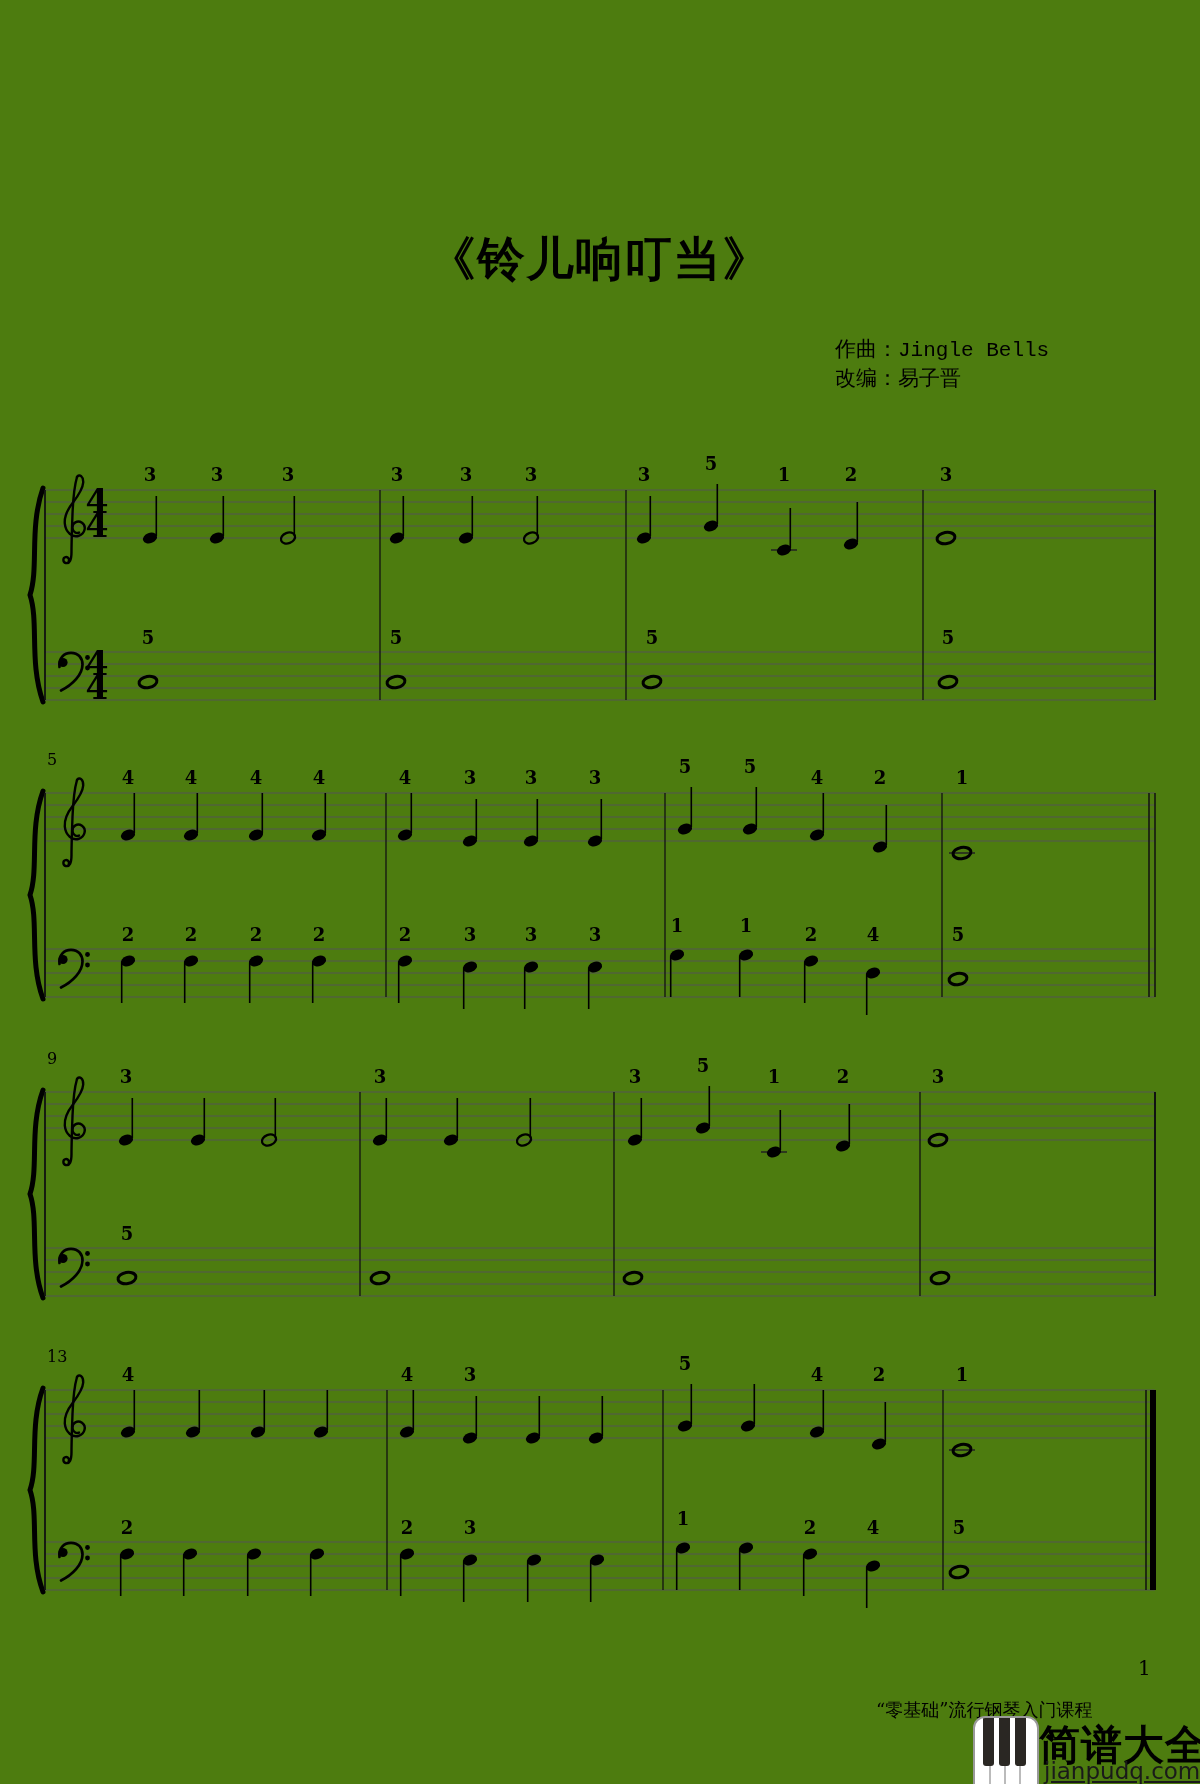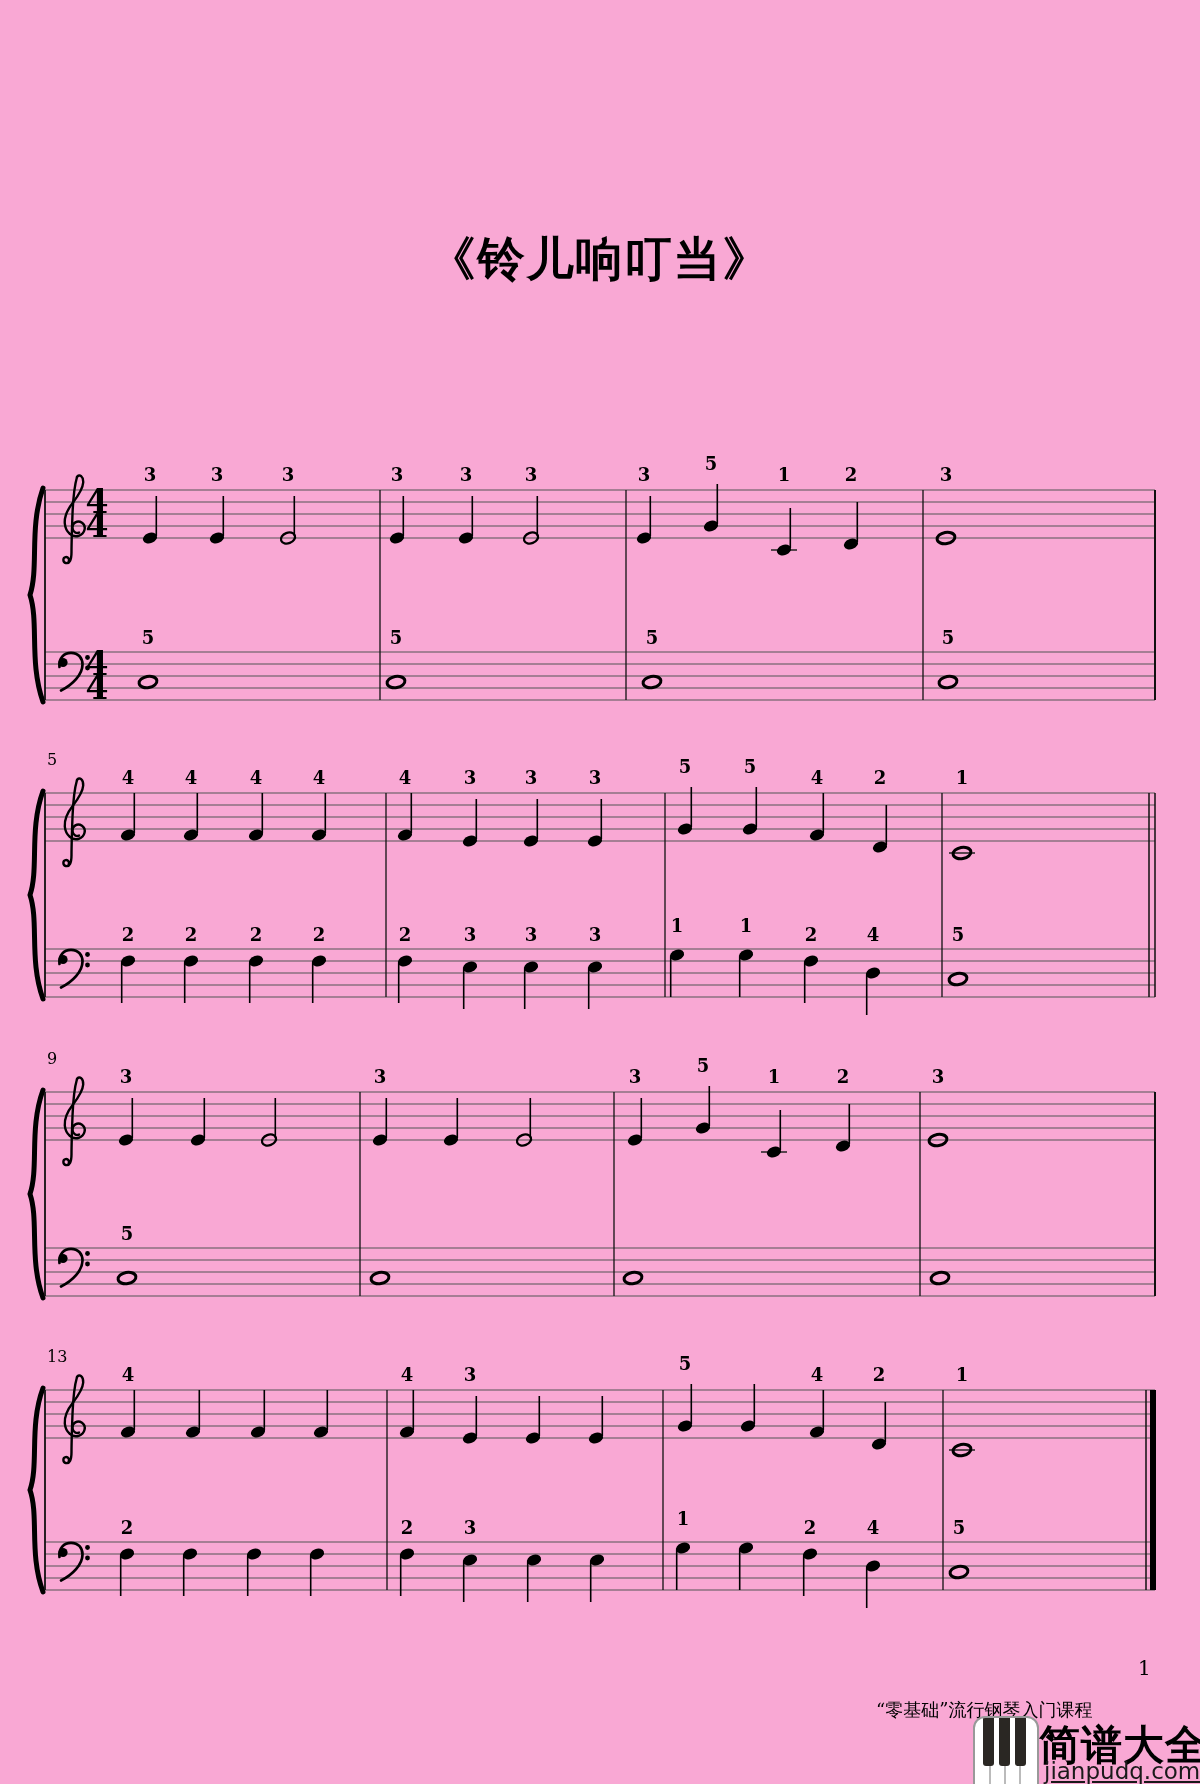--- a/index.html
+++ b/index.html
@@ -1,16 +1,16 @@
 <!DOCTYPE html>
 <html><head>
 <meta charset="utf-8">
 <style>
   html,body{margin:0;padding:0;background:#ffffff;}
-  #page{position:relative;width:1200px;height:1784px;background:#f9a8d4;overflow:hidden;
+  #page{position:relative;width:1200px;height:1784px;background:#4d7c0f;overflow:hidden;
         font-family:"DejaVu Serif",serif;color:#000;}
   #title{position:absolute;top:228px;left:0;width:1200px;text-align:center;
          font-size:47px;font-weight:bold;letter-spacing:2px;}
   #credits{position:absolute;left:835px;top:336px;font-size:21px;line-height:29px;
            font-family:"Liberation Mono","DejaVu Sans Mono",monospace;white-space:nowrap;}
   #score{position:absolute;left:0;top:0;}
   #pagenum{position:absolute;left:1138px;top:1656px;font-size:20px;}
   #footer-text{position:absolute;left:876px;top:1698px;font-size:18px;white-space:nowrap;}
   #watermark{position:absolute;left:973px;top:1714px;width:230px;height:70px;}
   #piano-icon{position:absolute;left:0;top:2px;width:62px;height:78px;background:#fff;
@@ -23,20 +23,24 @@
             font-family:"DejaVu Sans",sans-serif;white-space:nowrap;text-decoration:underline;}
   .fing{font:bold 18px "DejaVu Serif",serif;}
   .mnum{font:16px "DejaVu Serif",serif;}
   .tsig{font:bold 33px "DejaVu Serif",serif;}
 </style>
 </head>
 <body>
 
 <div id="page">
   <div id="title">《铃儿响叮当》</div>
+  <div id="credits">
+    <div>作曲：Jingle Bells</div>
+    <div>改编：易子晋</div>
+  </div>
 
   <svg id="score" width="1200" height="1784" viewBox="0 0 1200 1784">
       <g>
         <line x1="45" x2="1155" y1="490" y2="490" stroke="#555555" stroke-width="1.1"></line>
         <line x1="45" x2="1155" y1="652" y2="652" stroke="#555555" stroke-width="1.1"></line>
         <line x1="45" x2="1155" y1="502" y2="502" stroke="#555555" stroke-width="1.1"></line>
         <line x1="45" x2="1155" y1="664" y2="664" stroke="#555555" stroke-width="1.1"></line>
         <line x1="45" x2="1155" y1="514" y2="514" stroke="#555555" stroke-width="1.1"></line>
         <line x1="45" x2="1155" y1="676" y2="676" stroke="#555555" stroke-width="1.1"></line>
         <line x1="45" x2="1155" y1="526" y2="526" stroke="#555555" stroke-width="1.1"></line>

